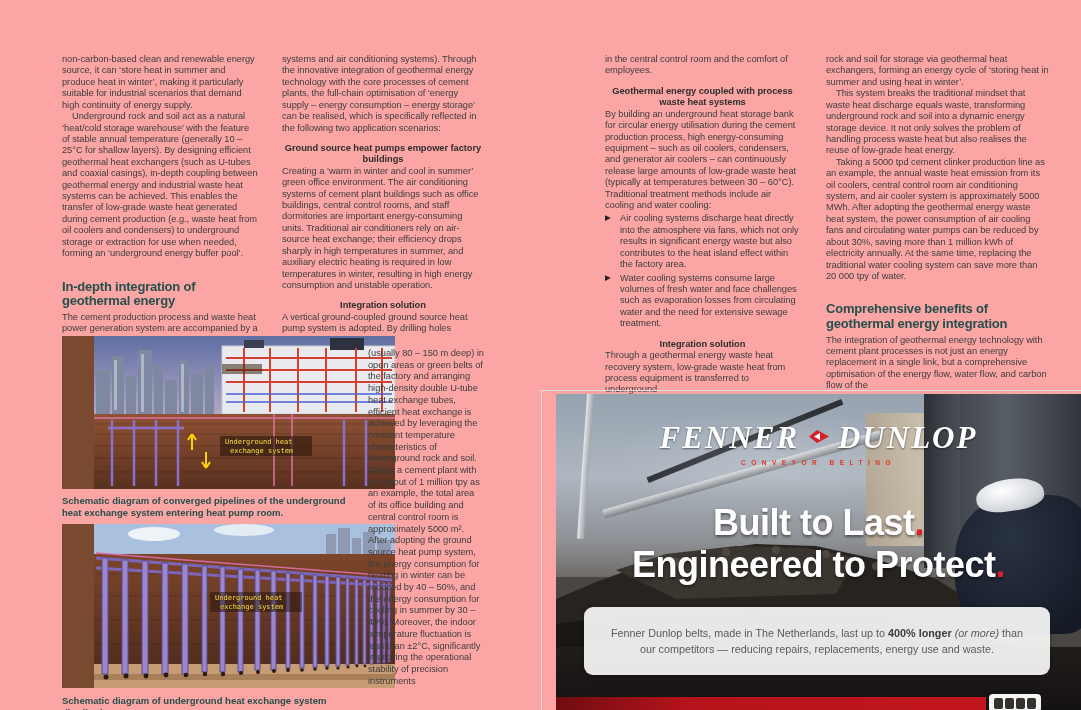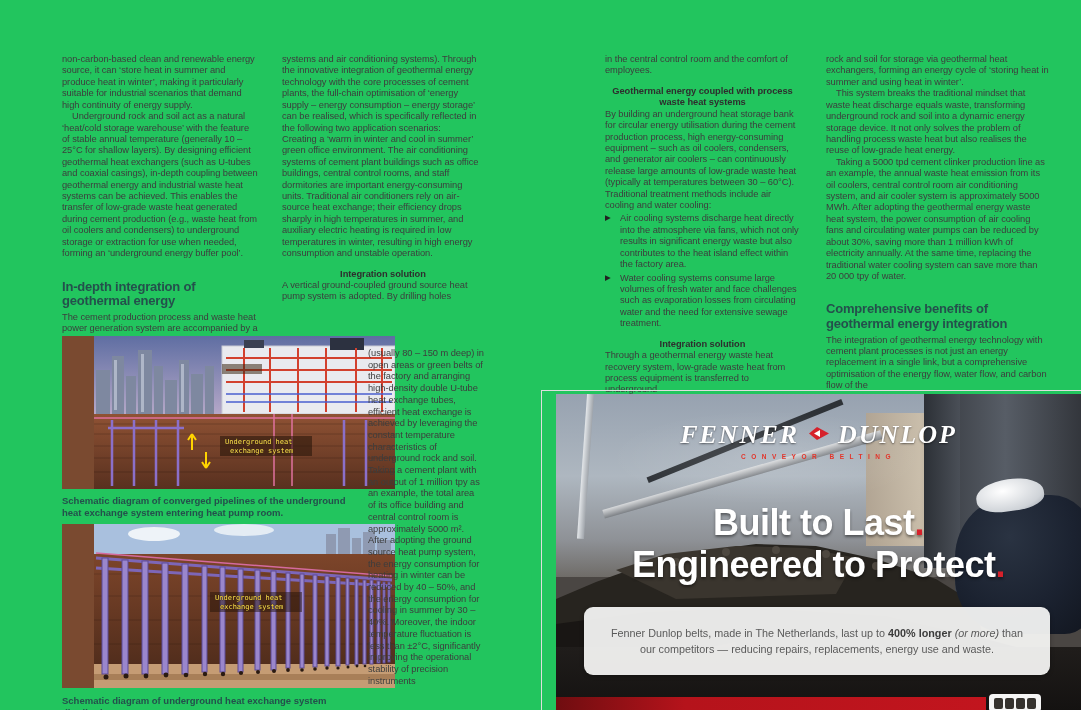--- a/index.html
+++ b/index.html
@@ -1,16 +1,16 @@
 <!DOCTYPE html>
 <html><head>
 <meta charset="utf-8">
 <style>
   html,body{margin:0;padding:0;background:#ffffff;}
-  #canvas{position:relative;width:1081px;height:710px;background:#22c55e;overflow:hidden;
+  #canvas{position:relative;width:1081px;height:710px;background:#fca5a5;overflow:hidden;
           font-family:"Liberation Sans",sans-serif;}
   .col{position:absolute;font-size:9.3px;line-height:1.23;color:#3d3d3d;letter-spacing:-0.05px;}
   .para{margin:0 0 0 0;}
   .ind{text-indent:10px;}
   .h-teal{color:#24504c;font-weight:bold;font-size:13px;line-height:1.12;margin:20px 0 3px 0;letter-spacing:-0.2px;}
   .subhead{font-weight:bold;color:#2e2e2e;margin-top:9px;text-align:center;}
   .caption{position:absolute;color:#24504c;font-weight:bold;font-size:9.5px;line-height:1.3;}
   .bullet{position:relative;padding-left:15px;margin-top:2px;}
   .bullet .mk{position:absolute;left:0;top:0;font-size:7.5px;color:#222;}
   .fig{position:absolute;overflow:hidden;background:#7a4a30;padding-left:32px;}
@@ -25,21 +25,21 @@
   #ad-pole{left:5%;top:0;width:7px;height:46%;background:linear-gradient(90deg,#e4e7ea,#9fa4aa);transform:rotate(4deg);}
   #ad-beam1{left:8%;top:24%;width:55%;height:9px;background:linear-gradient(180deg,#d8dadc,#7b7f84);transform:rotate(-16deg);}
   #ad-beam2{left:16%;top:14%;width:40%;height:6px;background:#2e3237;transform:rotate(-22deg);}
   #ad-mound{left:0;top:0;width:100%;height:100%;}
   #ad-worker-body{left:76%;top:32%;width:26%;height:44%;background:radial-gradient(ellipse at 40% 30%,#2a3342 0%,#1b2230 55%,#11151e 100%);border-radius:45% 30% 20% 40%;}
   #ad-helmet{left:80%;top:27%;width:13%;height:10%;background:radial-gradient(ellipse at 40% 35%,#ffffff,#cfd3d8 70%,#9aa0a8);border-radius:50% 50% 40% 40%;transform:rotate(-8deg);}
   #ad-bottom{left:0;top:80%;width:100%;height:20%;background:linear-gradient(180deg,#201d1b,#141211);}
   #ad-glow{left:10%;top:5%;width:60%;height:30%;background:radial-gradient(ellipse,rgba(255,255,255,.14),rgba(255,255,255,0) 70%);}
   #ad-logo{position:absolute;left:0;top:26px;width:100%;text-align:center;}
   .brand{font-family:"Liberation Serif",serif;font-style:italic;font-weight:bold;color:#ffffff;
-         font-size:26px;letter-spacing:2px;text-shadow:0 1px 2px rgba(0,0,0,.5);vertical-align:middle;}
+         font-size:31px;letter-spacing:2px;text-shadow:0 1px 2px rgba(0,0,0,.5);vertical-align:middle;}
   #brand-icon{display:inline-block;width:22px;height:15px;vertical-align:middle;margin:0 4px 4px 4px;}
   #ad-logo-sub{margin-top:3px;font-size:6.5px;letter-spacing:5.5px;color:#e2352b;font-weight:bold;}
   #ad-headline{position:absolute;left:0;top:108px;width:100%;text-align:center;color:#ffffff;
                font-weight:bold;font-size:36px;line-height:1.18;letter-spacing:-0.5px;
                text-shadow:0 2px 3px rgba(0,0,0,.45);}
   .reddot{color:#d6212b;}
   #ad-tagbox{position:absolute;left:28px;top:213px;width:466px;border-radius:9px;
              background:rgba(247,247,246,.93);padding:18px 24px;box-sizing:border-box;
              font-size:10.8px;line-height:1.5;color:#5a5a5a;text-align:center;box-shadow:0 1px 4px rgba(0,0,0,.3);}
   #ad-tagbox b{color:#3c3c3c;}
@@ -214,20 +214,21 @@
 
       <rect x="116" y="68" width="92" height="20" fill="rgba(35,18,8,.5)"></rect>
       <text class="yellow-tag" x="121" y="76">Underground heat</text>
       <text class="yellow-tag" x="126" y="85">exchange system</text>
     </svg>
   </div>
   <div class="caption" style="left:62px;top:695px;width:300px;">Schematic diagram of underground heat exchange system distribution</div>
 
   <div class="col" style="left:282px;top:54px;width:202px;">
     <p class="para">systems and air conditioning systems). Through the innovative integration of geothermal energy technology with the core processes of cement plants, the full-chain optimisation of ‘energy supply – energy consumption – energy storage’ can be realised, which is specifically reflected in the following two application scenarios:</p>
+    <p class="para subhead">Ground source heat pumps empower factory buildings</p>
     <p class="para">Creating a ‘warm in winter and cool in summer’ green office environment. The air conditioning systems of cement plant buildings such as office buildings, central control rooms, and staff dormitories are important energy-consuming units. Traditional air conditioners rely on air-source heat exchange; their efficiency drops sharply in high temperatures in summer, and auxiliary electric heating is required in low temperatures in winter, resulting in high energy consumption and unstable operation.</p>
     <p class="para subhead">Integration solution</p>
     <p class="para">A vertical ground-coupled ground source heat pump system is adopted. By drilling holes</p>
   </div>
 
   <div class="col" style="left:368px;top:348px;width:116px;height:373px;overflow:hidden;line-height:1.26;">
     <p class="para">(usually 80 – 150 m deep) in open areas or green belts of the factory and arranging high-density double U-tube heat exchange tubes, efficient heat exchange is achieved by leveraging the constant temperature characteristics of underground rock and soil. Taking a cement plant with an output of 1 million tpy as an example, the total area of its office building and central control room is approximately 5000 m². After adopting the ground source heat pump system, the energy consumption for heating in winter can be reduced by 40 – 50%, and the energy consumption for cooling in summer by 30 – 40%. Moreover, the indoor temperature fluctuation is less than ±2°C, significantly improving the operational stability of precision instruments</p>
   </div>
 
   <div class="col" style="left:605px;top:54px;width:195px;">

